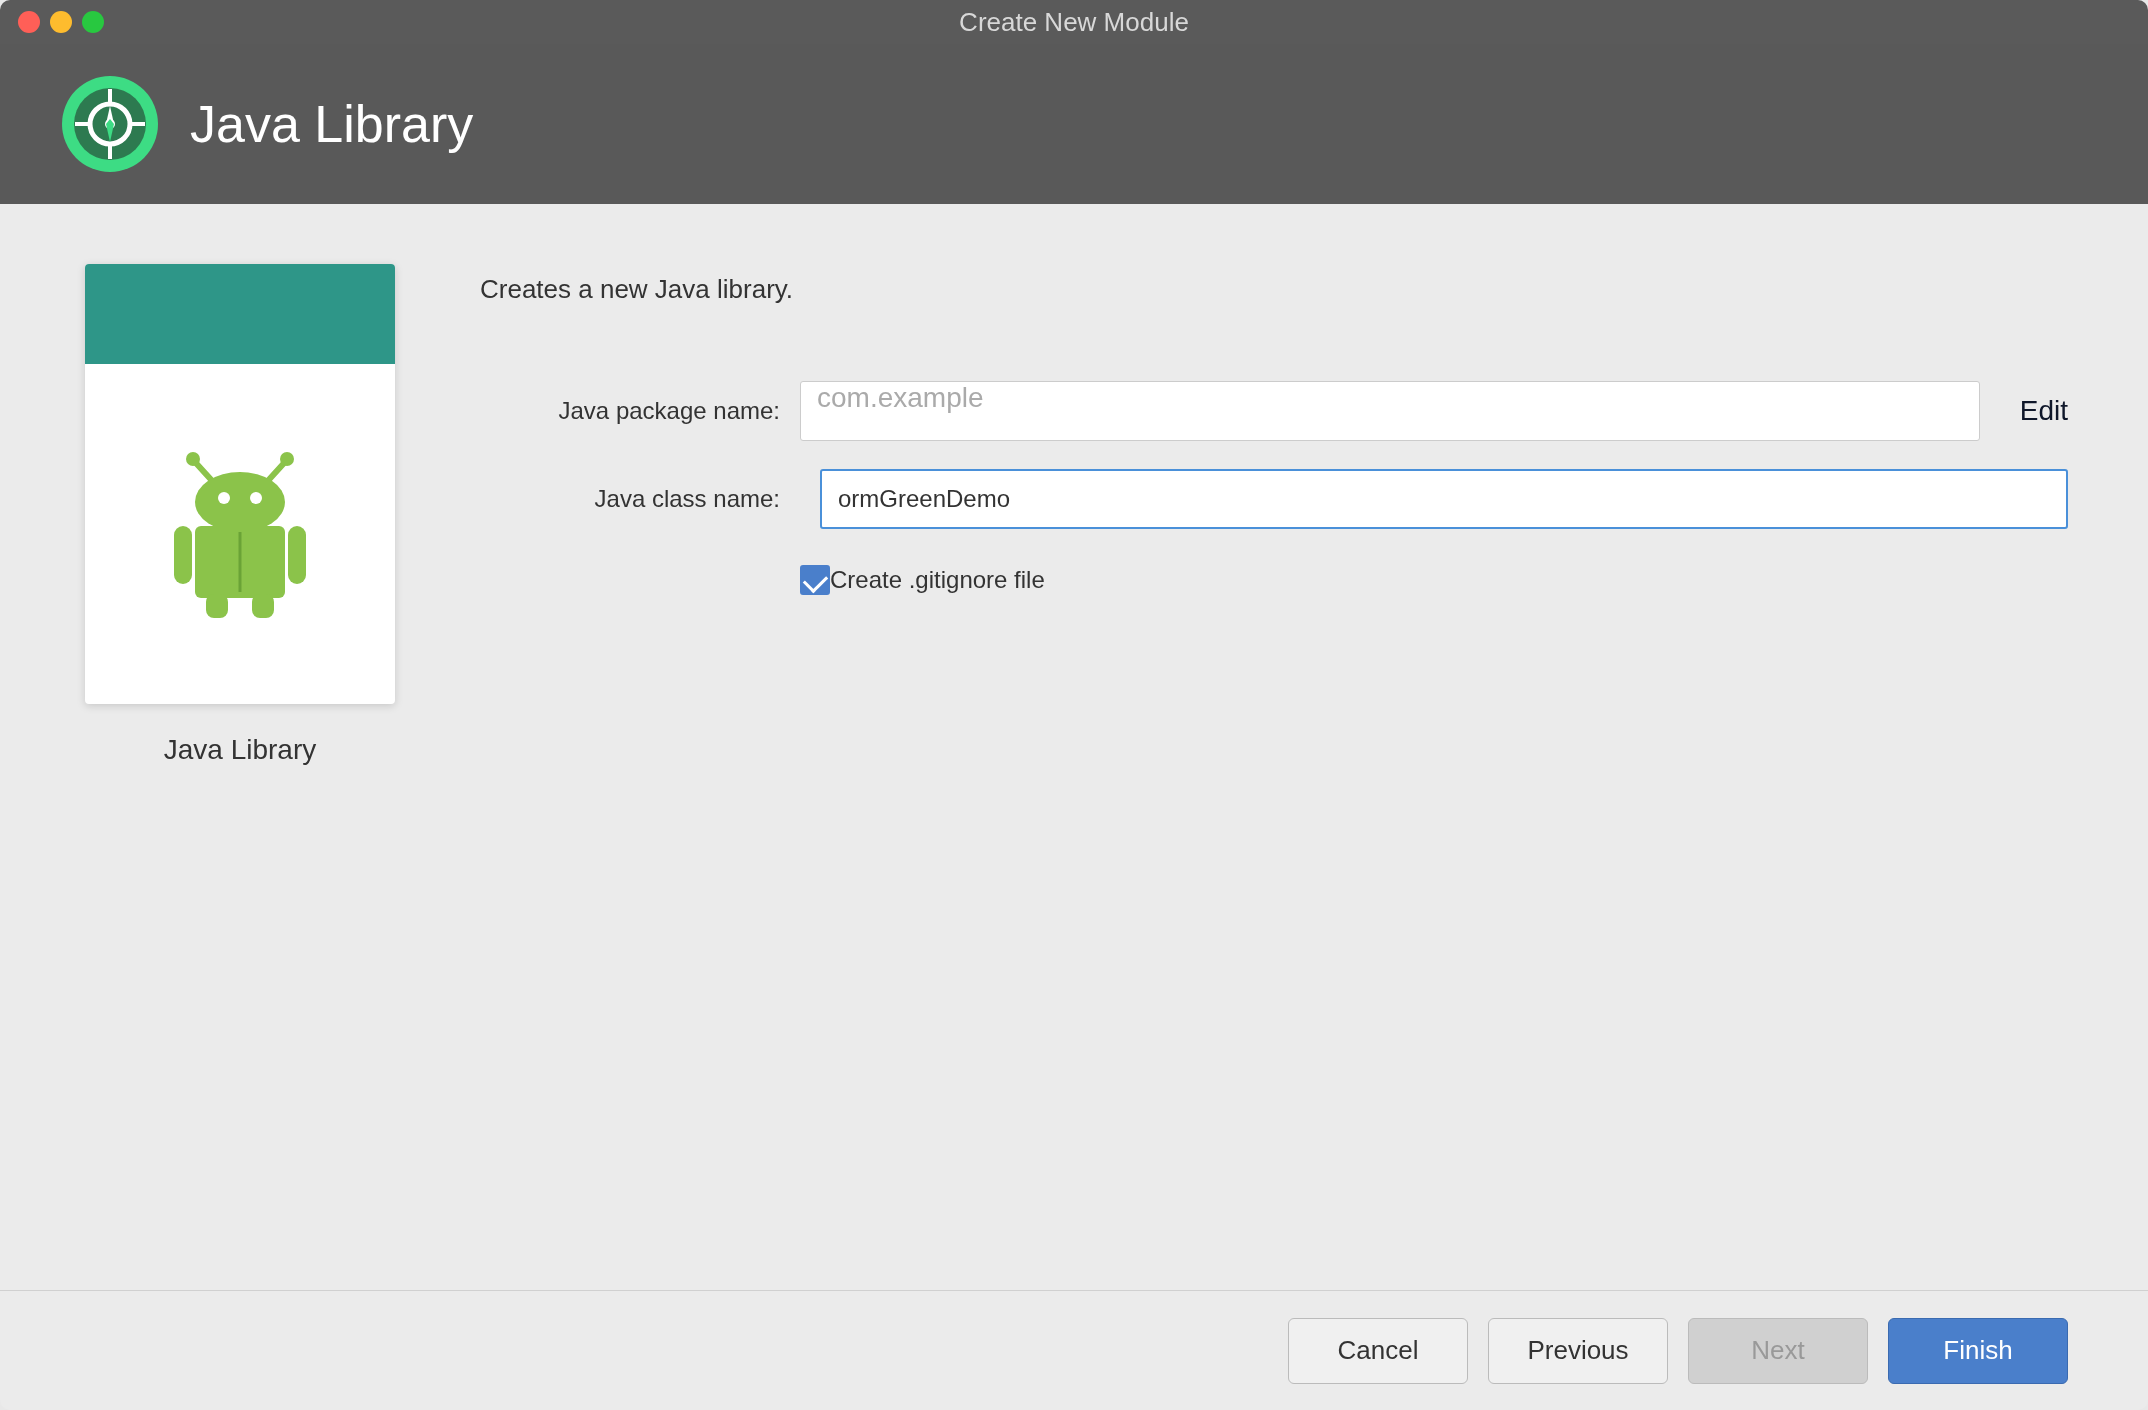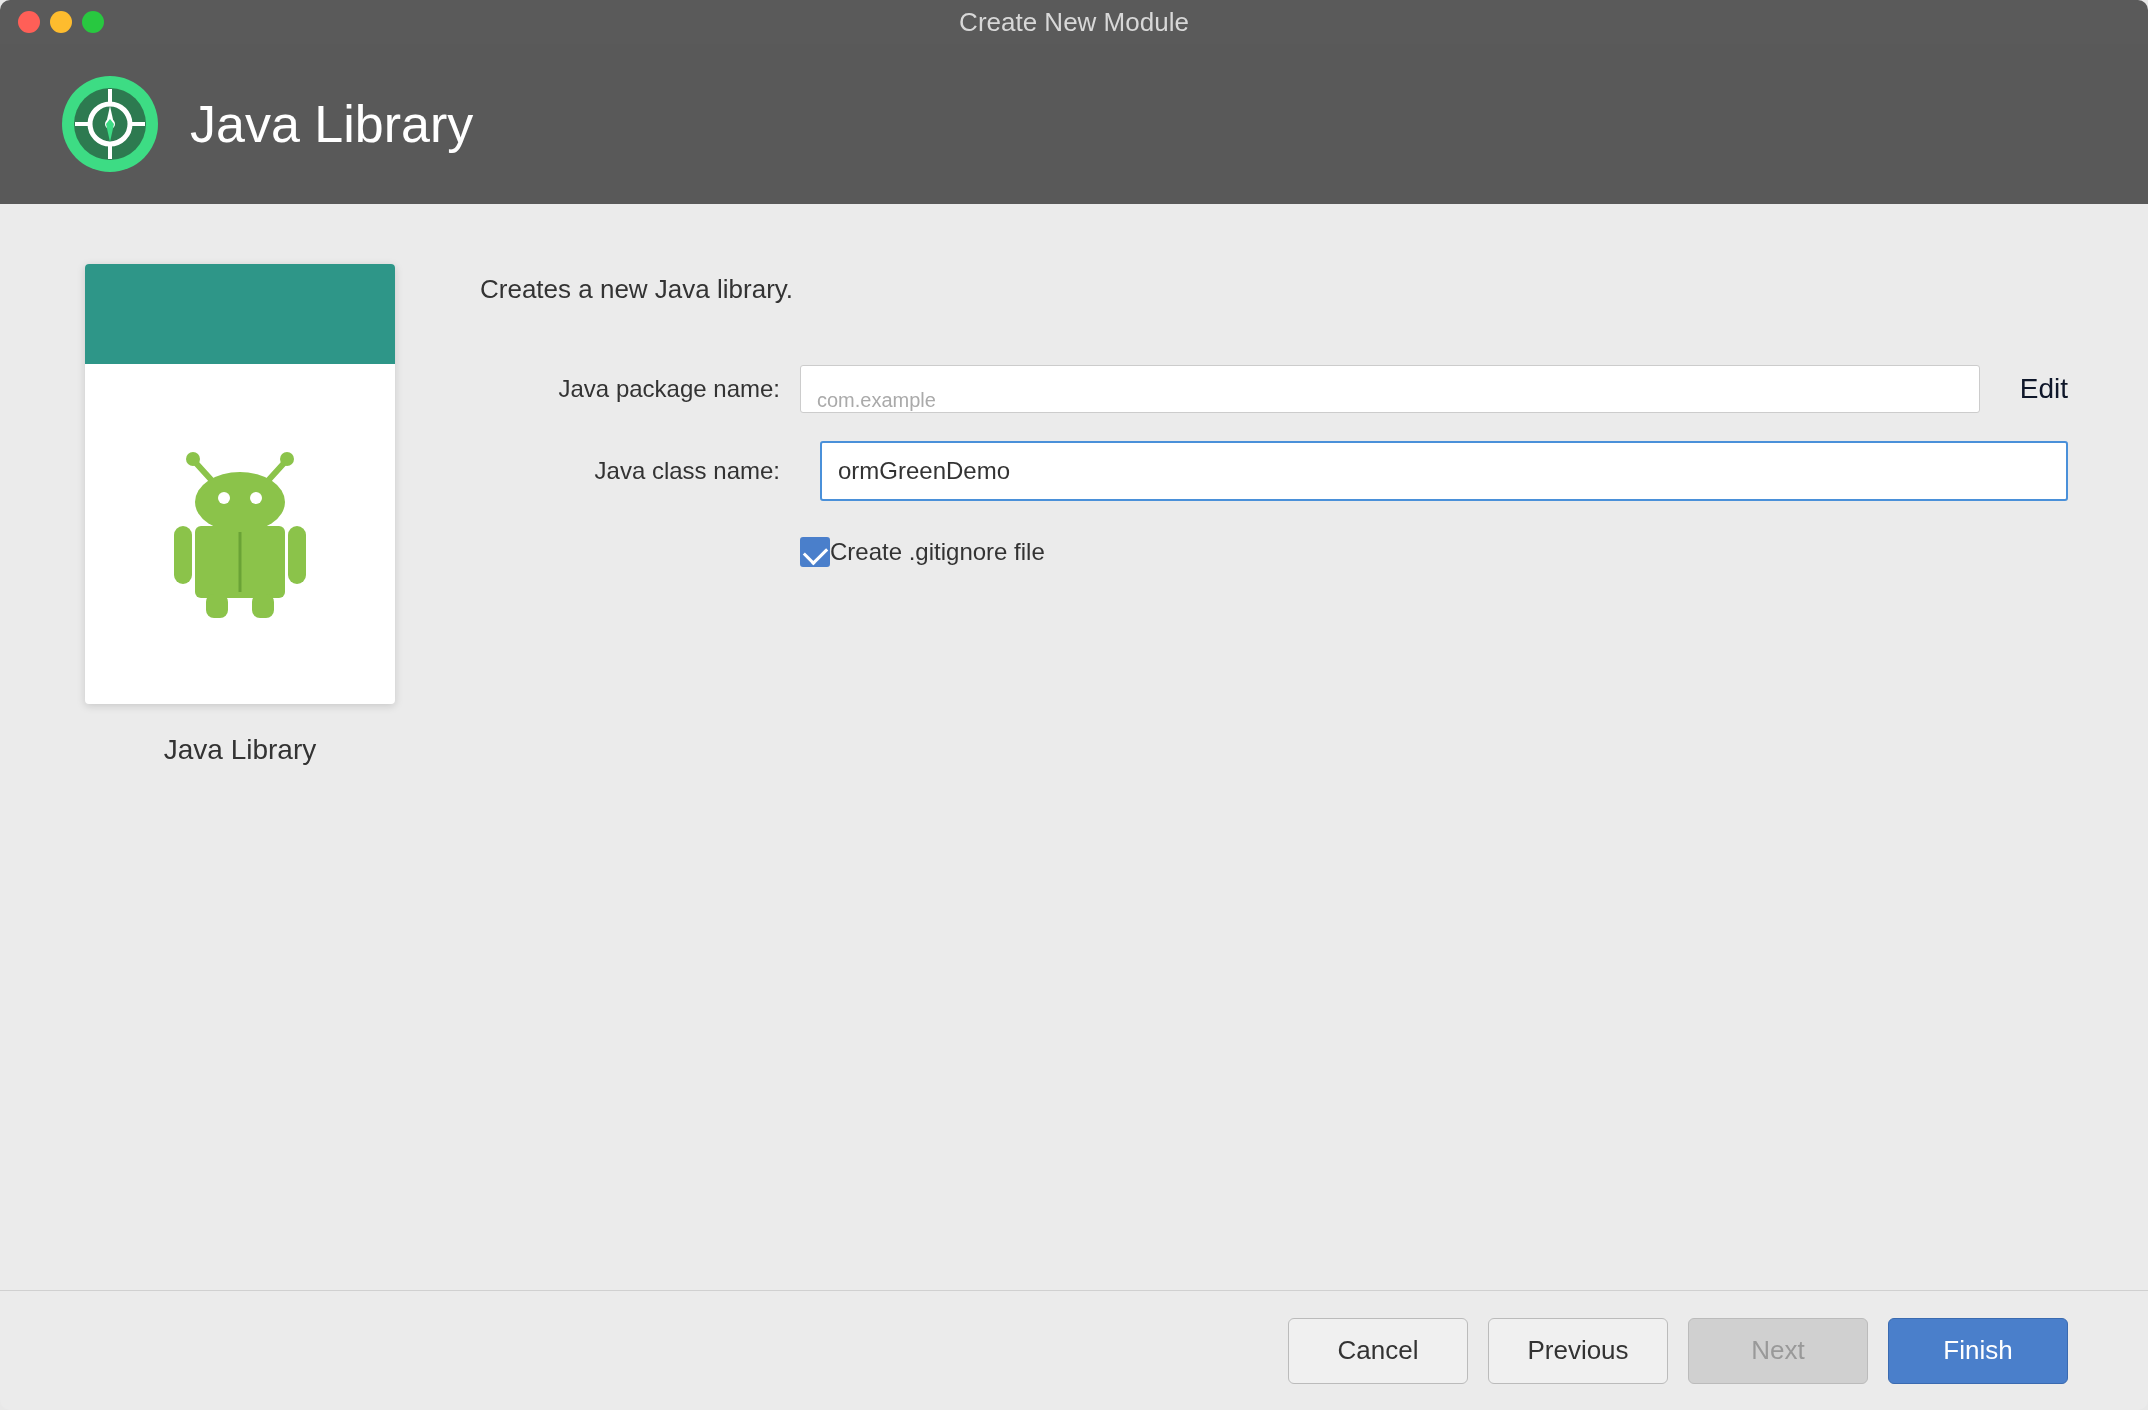--- a/index.html
+++ b/index.html
@@ -144,21 +144,21 @@
     .right-panel {
       flex: 1;
       display: flex;
       flex-direction: column;
       gap: 0;
     }
 
     .description {
       font-size: 26px;
       color: #333333;
-      margin-bottom: 60px;
+      margin-bottom: 76px;
       margin-top: 10px;
     }
 
     .form-area {
       display: flex;
       flex-direction: column;
       gap: 28px;
     }
 
     .form-row {
@@ -188,25 +188,25 @@
     }
 
     .form-input.focused {
       border-color: #4a90d9;
       border-width: 2px;
       margin-left: 20px;
     }
 
     .package-text {
       flex: 1;
-      height: 48px;
-      display: flex;
-      align-items: flex-end;
+      height: 60px;
+      display: flex;
+      align-items: flex-start;
       padding: 0 16px;
-      font-size: 20px;
+      font-size: 28px;
       color: #aaaaaa;
       border: 1px solid #cccccc;
       border-radius: 3px;
       background: white;
     }
 
     .edit-link {
       color: #0f172a;
       font-size: 28px;
       text-decoration: none;

